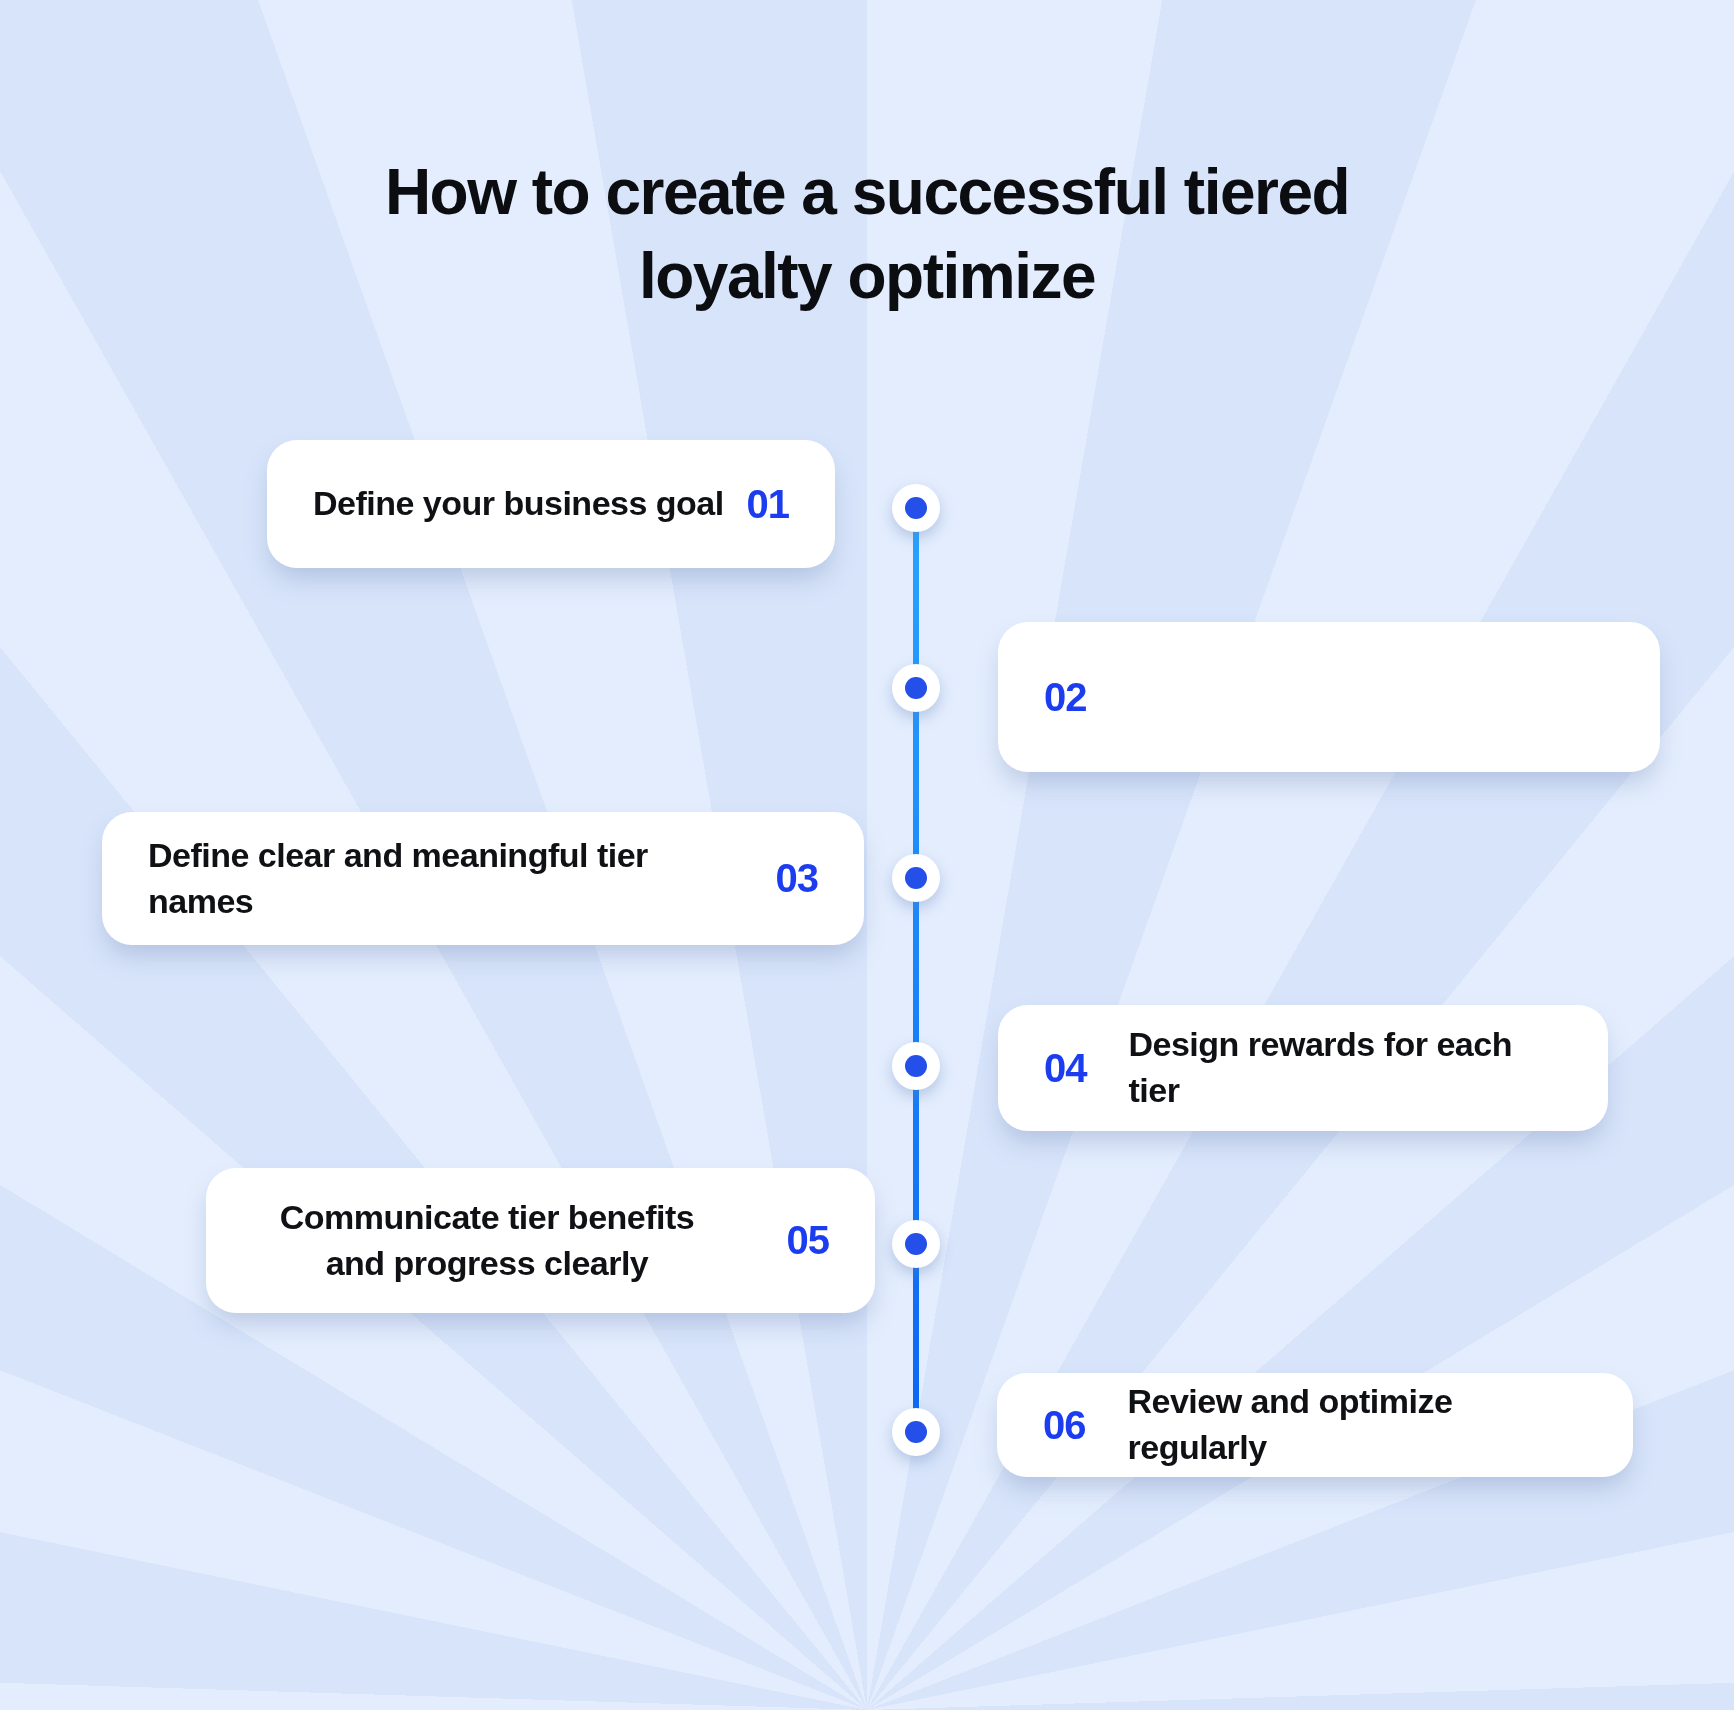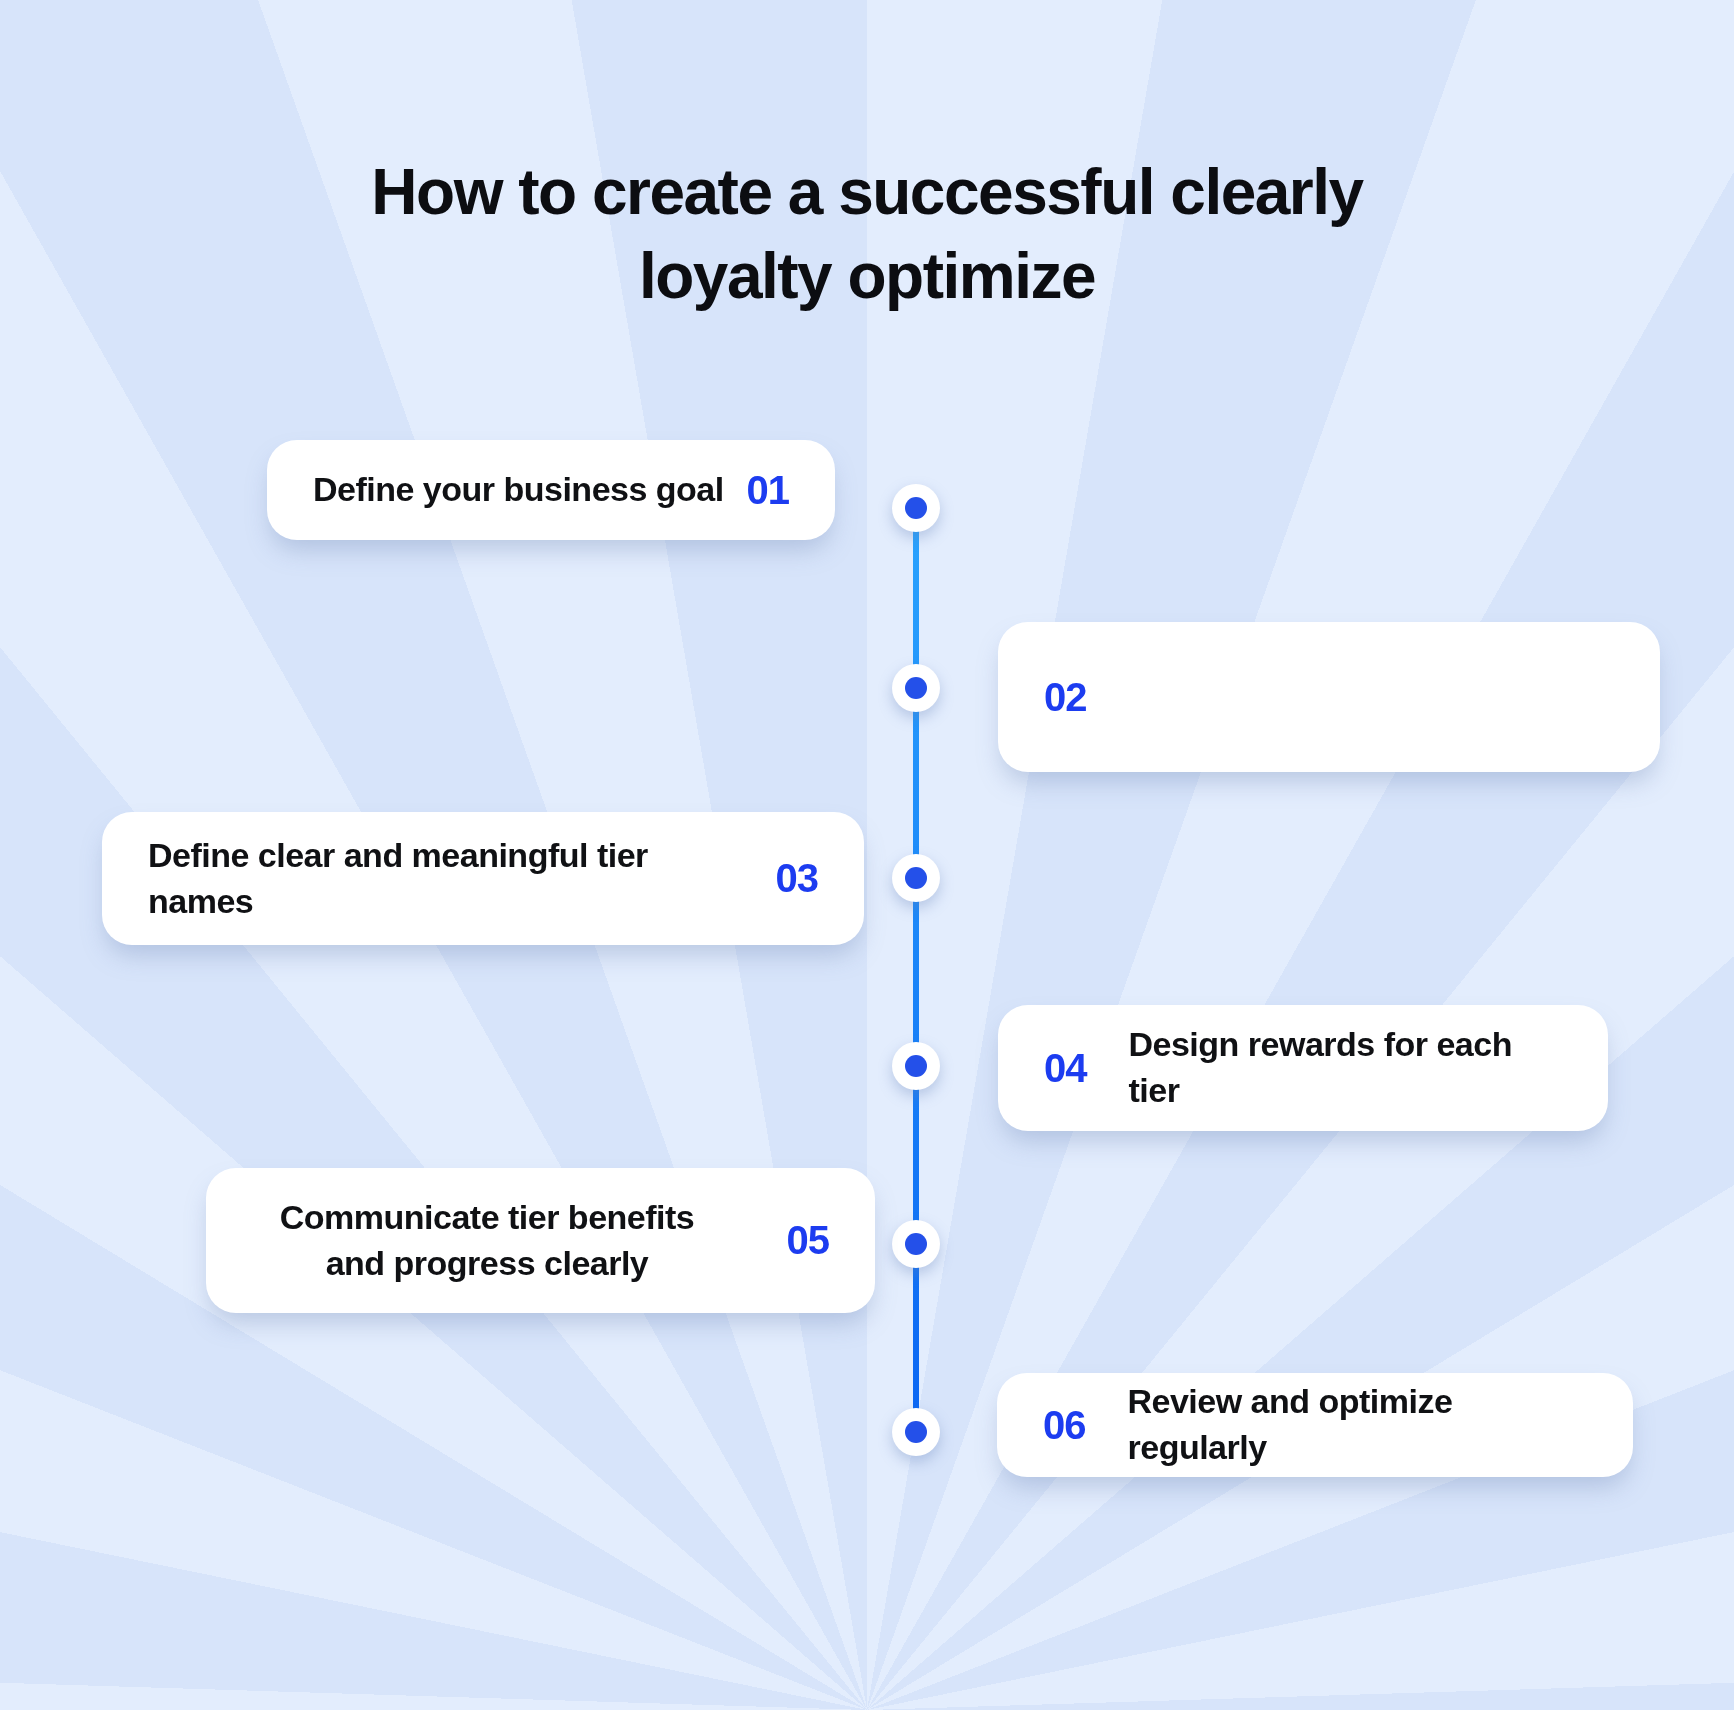--- a/index.html
+++ b/index.html
@@ -102,41 +102,41 @@
     font-size: 40px;
     font-weight: 700;
     letter-spacing: -1px;
     color: var(--step-number, #1c3cf0);
     white-space: nowrap;
   }
   .card.side-left  { justify-content: space-between; }
   .card.side-right { justify-content: flex-start; }
   .card.side-right .card-number { margin-right: 42px; }
 
-  .card-1 { left: 267px;  top: 440px;  width: 568px; height: 100px; align-items: center; }
+  .card-1 { left: 267px;  top: 440px;  width: 568px; height: 128px; align-items: center; }
   .card-2 { left: 998px;  top: 622px;  width: 662px; height: 150px; }
   .card-3 { left: 102px;  top: 812px;  width: 762px; height: 133px; gap: 28px; }
   .card-4 { left: 998px;  top: 1005px; width: 610px; height: 126px; }
   .card-5 { left: 178px;  top: 1168px; width: 669px; height: 145px; margin-left: 28px; }
   .card-6 { left: 997px;  top: 1373px; width: 636px; height: 104px; }
 
   .card-5 .card-label {
     flex: 1;
     text-align: center;
     max-width: 470px;
     margin-right: 16px;
   }
 </style>
 </head>
 <body>
 
 <div class="canvas">
 
   <h1 class="title">
-    <span>How to create a successful clearly</span>
+    <span>How to create a successful tiered</span>
     <span>loyalty optimize</span>
   </h1>
 
   <div class="timeline-line"></div>
 
   <div class="dot dot-1"></div>
   <div class="dot dot-2"></div>
   <div class="dot dot-3"></div>
   <div class="dot dot-4"></div>
   <div class="dot dot-5"></div>

